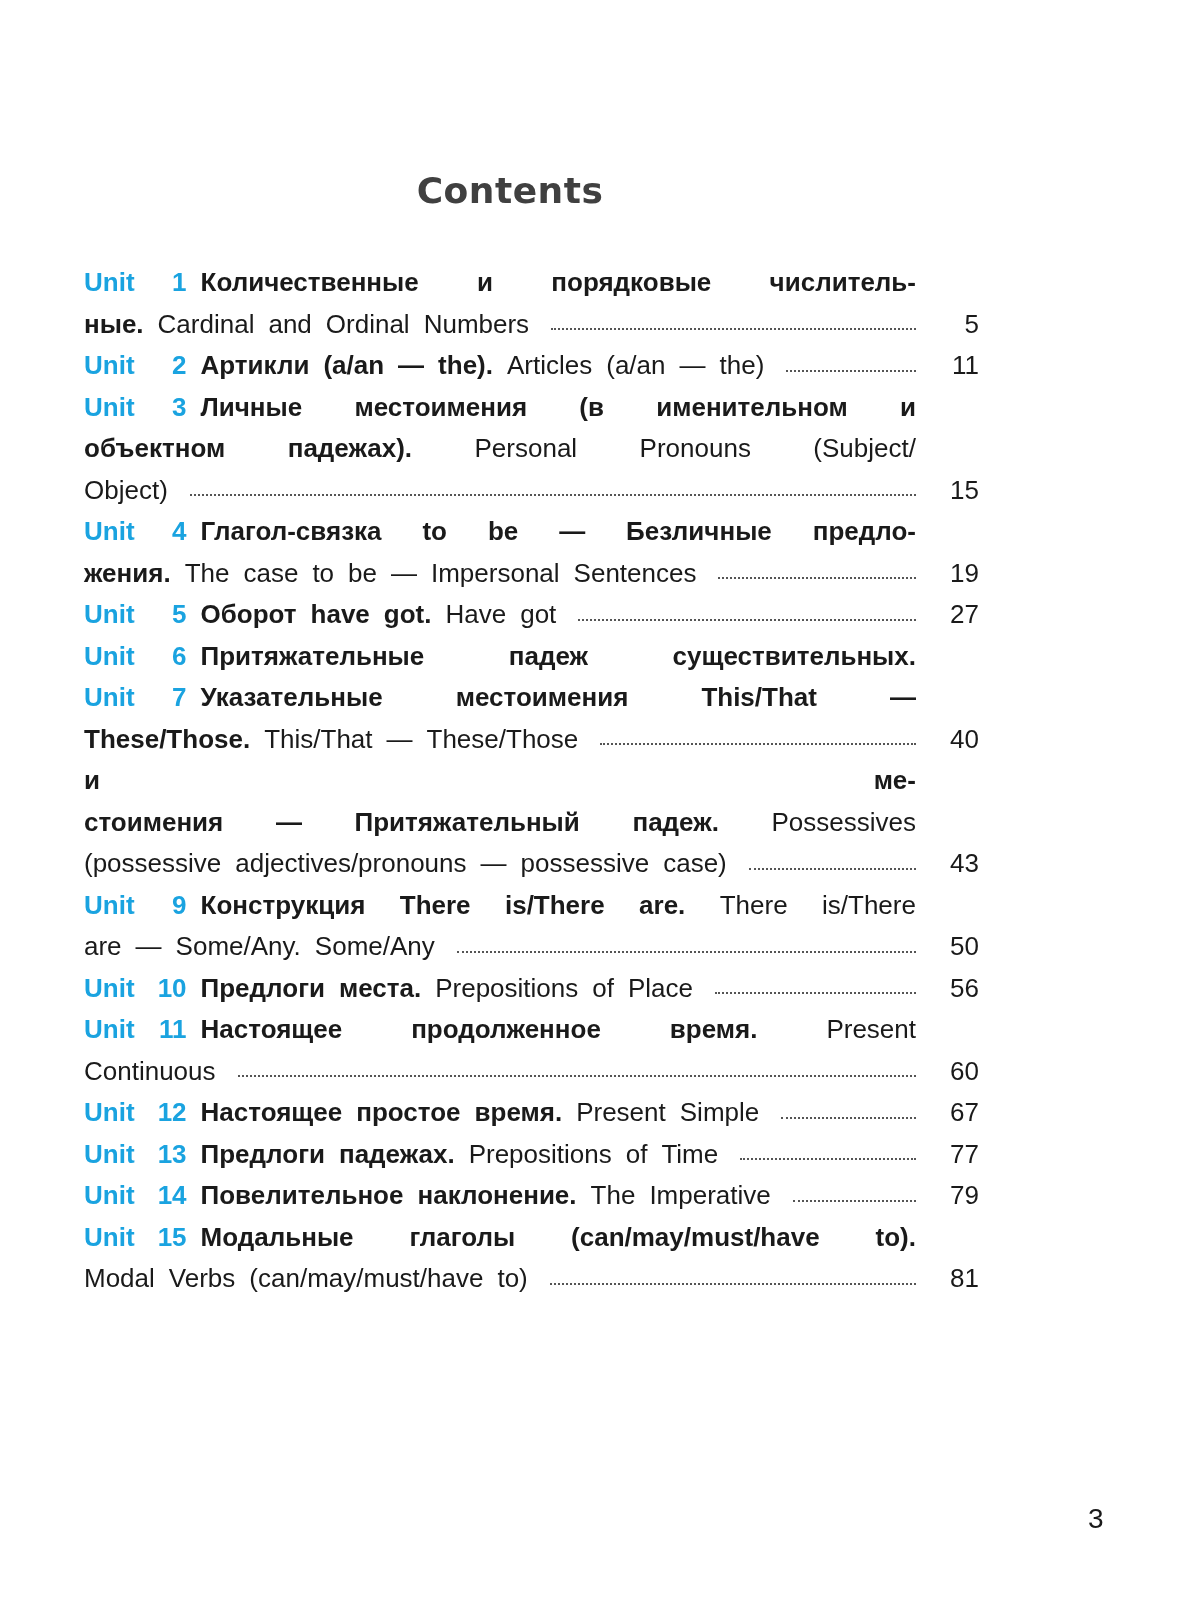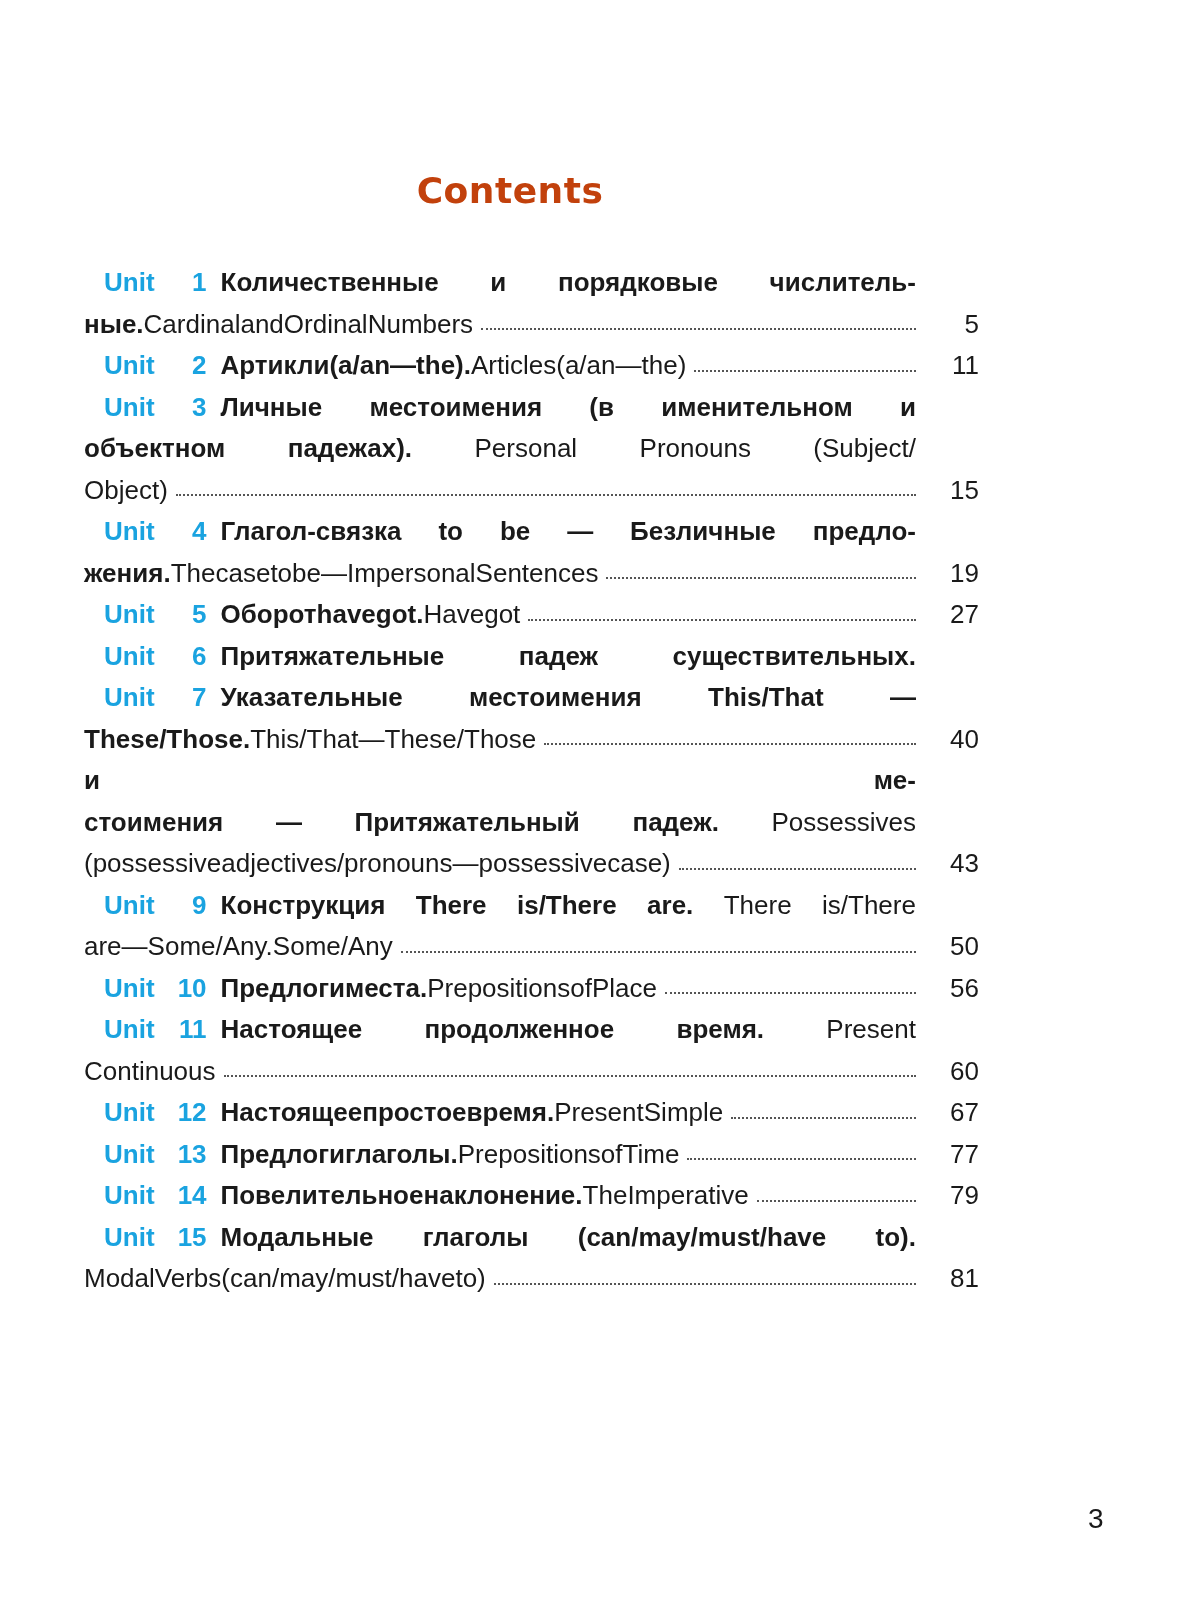--- a/index.html
+++ b/index.html
@@ -1,29 +1,29 @@
 <!DOCTYPE html>
 <html><head>
 <meta charset="utf-8">
 <style>
   html, body { margin: 0; padding: 0; background: #ffffff; }
   body { width: 1200px; height: 1619px; position: relative; overflow: hidden;
          font-family: "Liberation Sans", "DejaVu Sans", sans-serif; color: #1a1a1a; }
   .title { position: absolute; left: 0; width: 1020px; top: 170px; text-align: center;
            font-family: "DejaVu Sans", sans-serif; font-weight: bold; font-size: 36px;
-           color: #c2410c; letter-spacing: 0.5px; }
+           color: #404040; letter-spacing: 0.5px; }
   .toc { position: absolute; left: 84px; top: 262px; width: 895px; }
   .line { position: relative; height: 41.5px; line-height: 41.5px; font-size: 26px;
           white-space: nowrap; }
   .text { display: flex; width: 832px; justify-content: space-between; }
-  .text.last { justify-content: flex-start; }
+  .text.last { justify-content: flex-start; gap: 14px; }
   .w { display: inline-block; }
   .b { font-weight: bold; }
   .num { color: #1aa3e0; font-weight: bold; display:inline-block; width: 52px; text-align: right; margin-right: 14px; }
-  .unitlabel { color:#1aa3e0; font-weight:bold;margin-left:20px; }
+  .unitlabel { color:#1aa3e0; font-weight:bold; }
   .leader { flex: 1; border-bottom: 2px dotted #555; height: 0; align-self: center; margin: 10px 0 0 8px; }
   .page { position: absolute; right: 0; top: 0; width: 60px; text-align: right; }
   .pagenum { position: absolute; left: 1088px; top: 1503px; font-size: 28px; color: #1a1a1a; }
 </style>
 </head>
 <body>
 
 <div class="title">Contents</div>
 
 <div class="toc" id="toc">
@@ -224,21 +224,21 @@
         <span class="w b">время.</span>
         <span class="w">Present</span>
         <span class="w">Simple</span>
         <span class="leader"></span>
       </div>
       <span class="page">67</span>
     </div>
     <div class="line">
       <div class="text last">
         <span class="w"><span class="unitlabel">Unit</span><span class="num">13</span><span class="b">Предлоги</span></span>
-        <span class="w b">глаголы.</span>
+        <span class="w b">падежах.</span>
         <span class="w">Prepositions</span>
         <span class="w">of</span>
         <span class="w">Time</span>
         <span class="leader"></span>
       </div>
       <span class="page">77</span>
     </div>
     <div class="line">
       <div class="text last">
         <span class="w"><span class="unitlabel">Unit</span><span class="num">14</span><span class="b">Повелительное</span></span>

